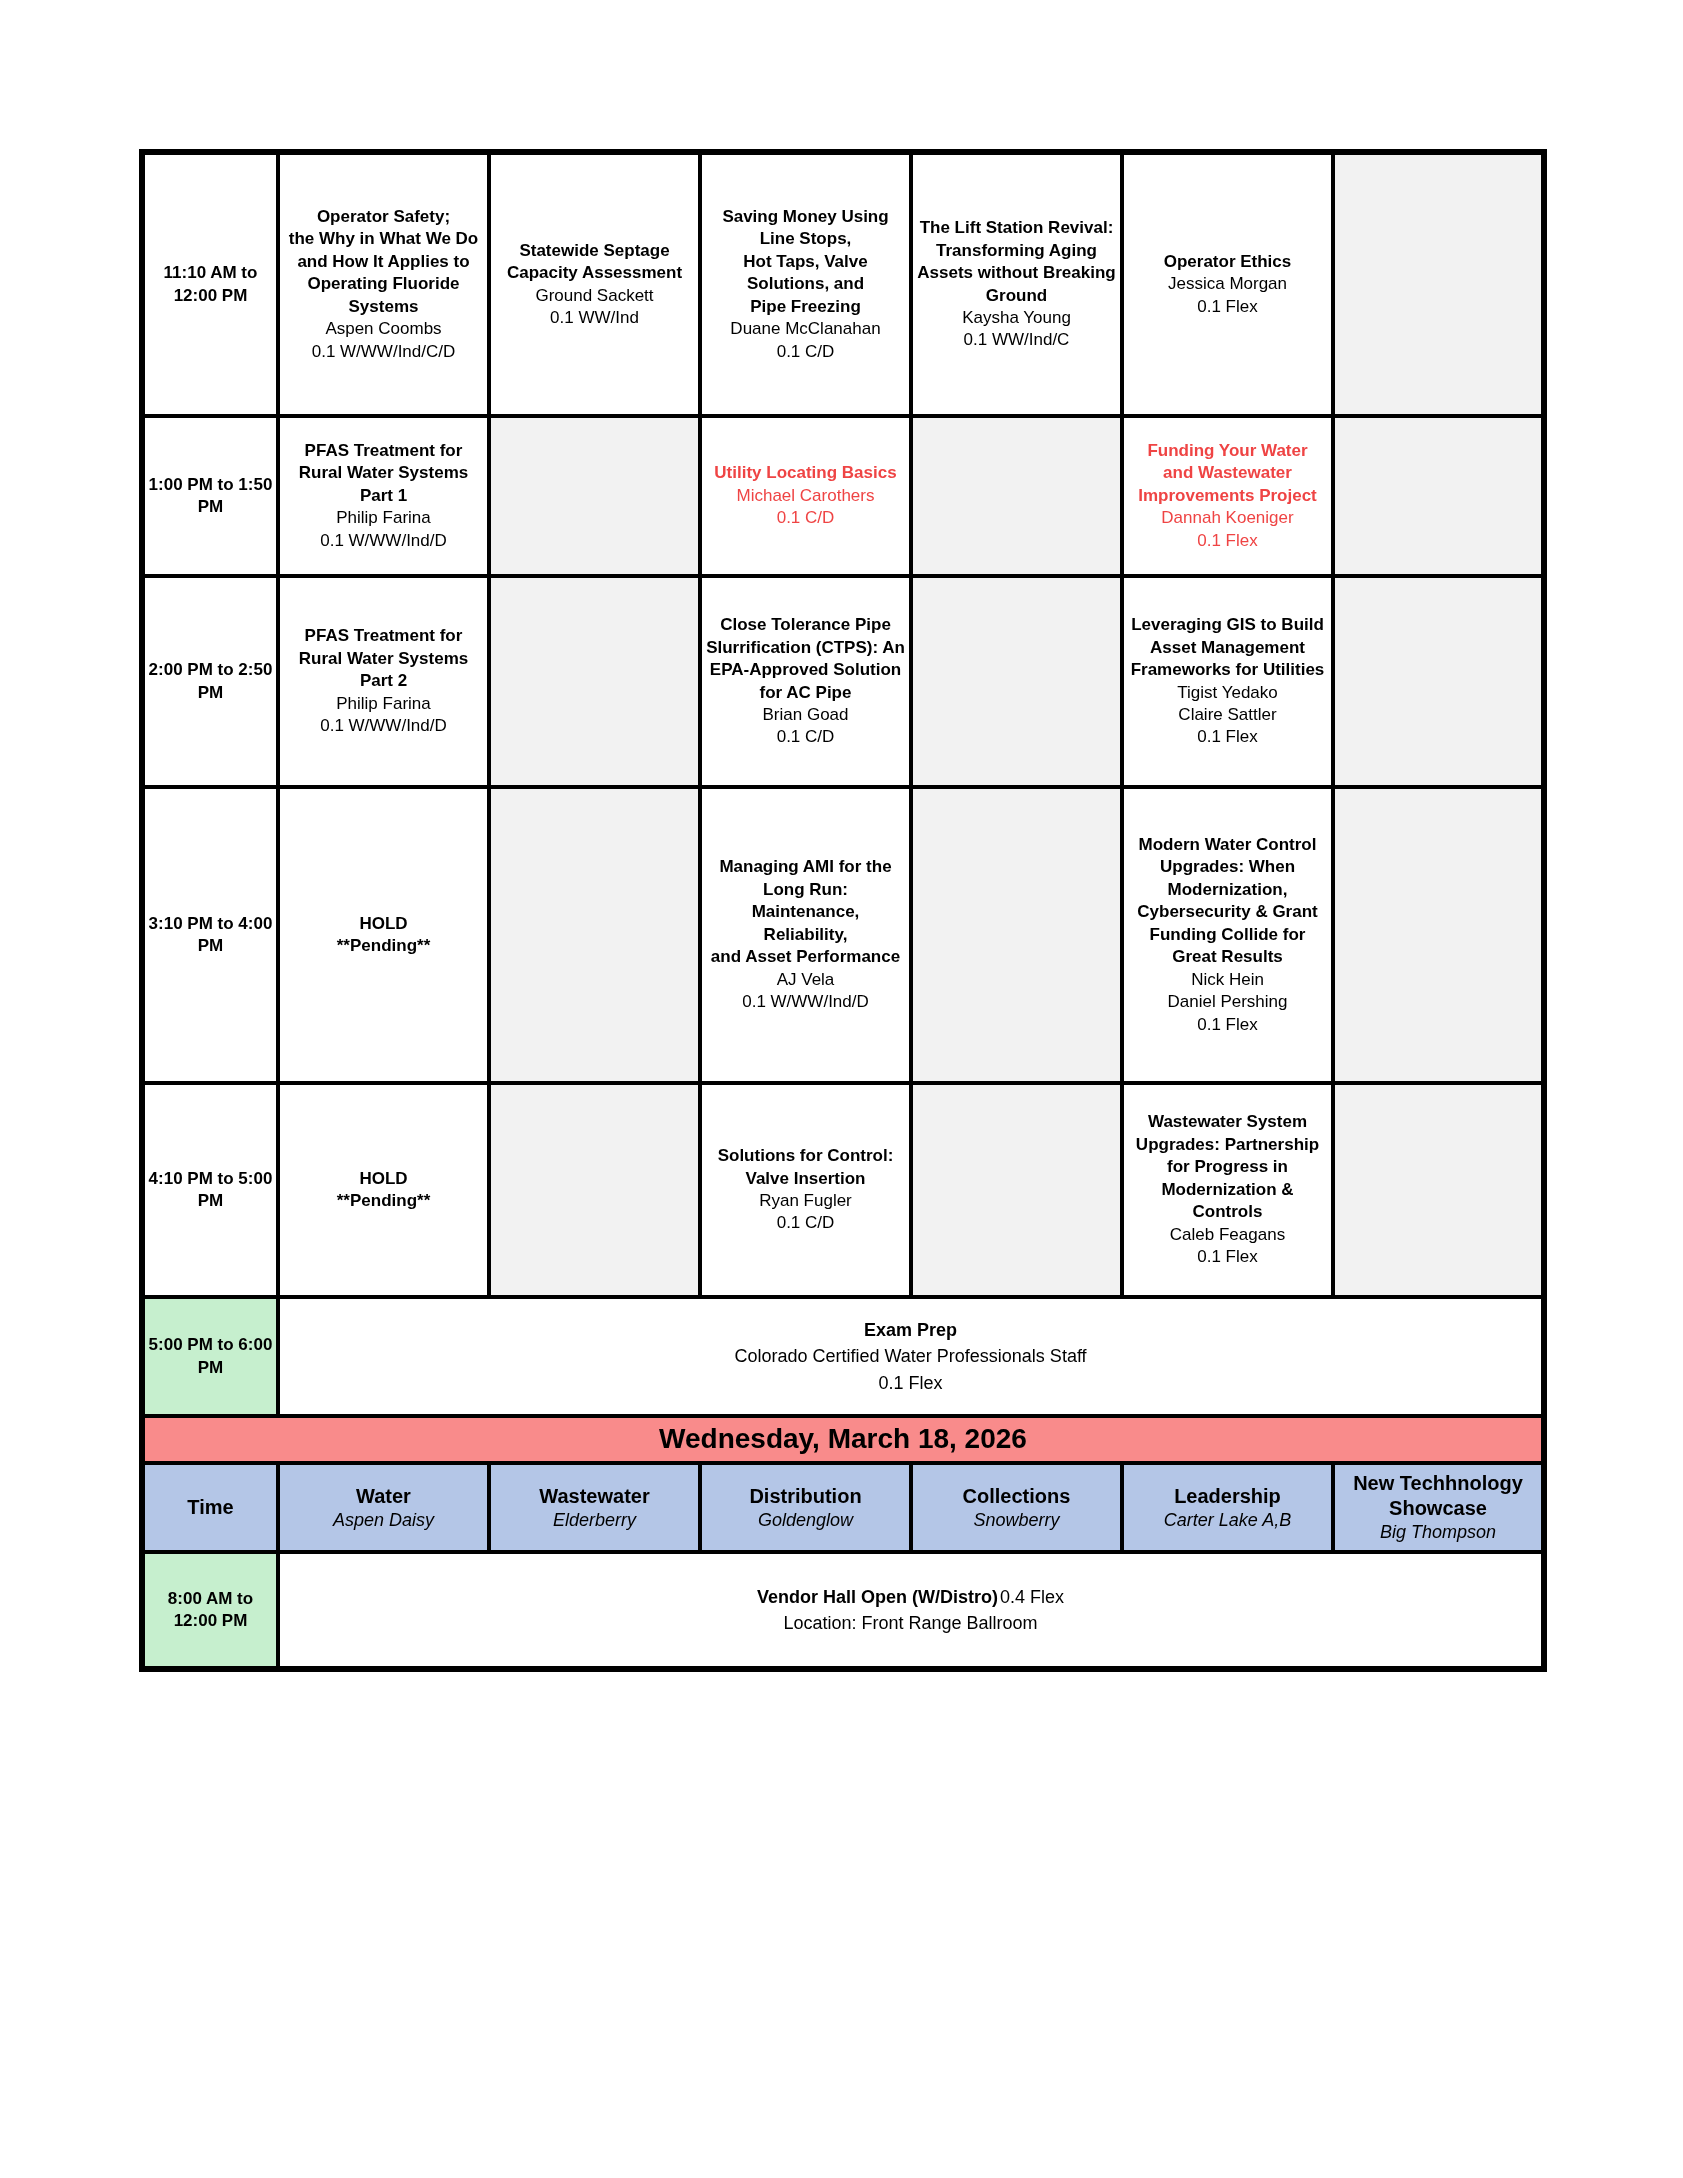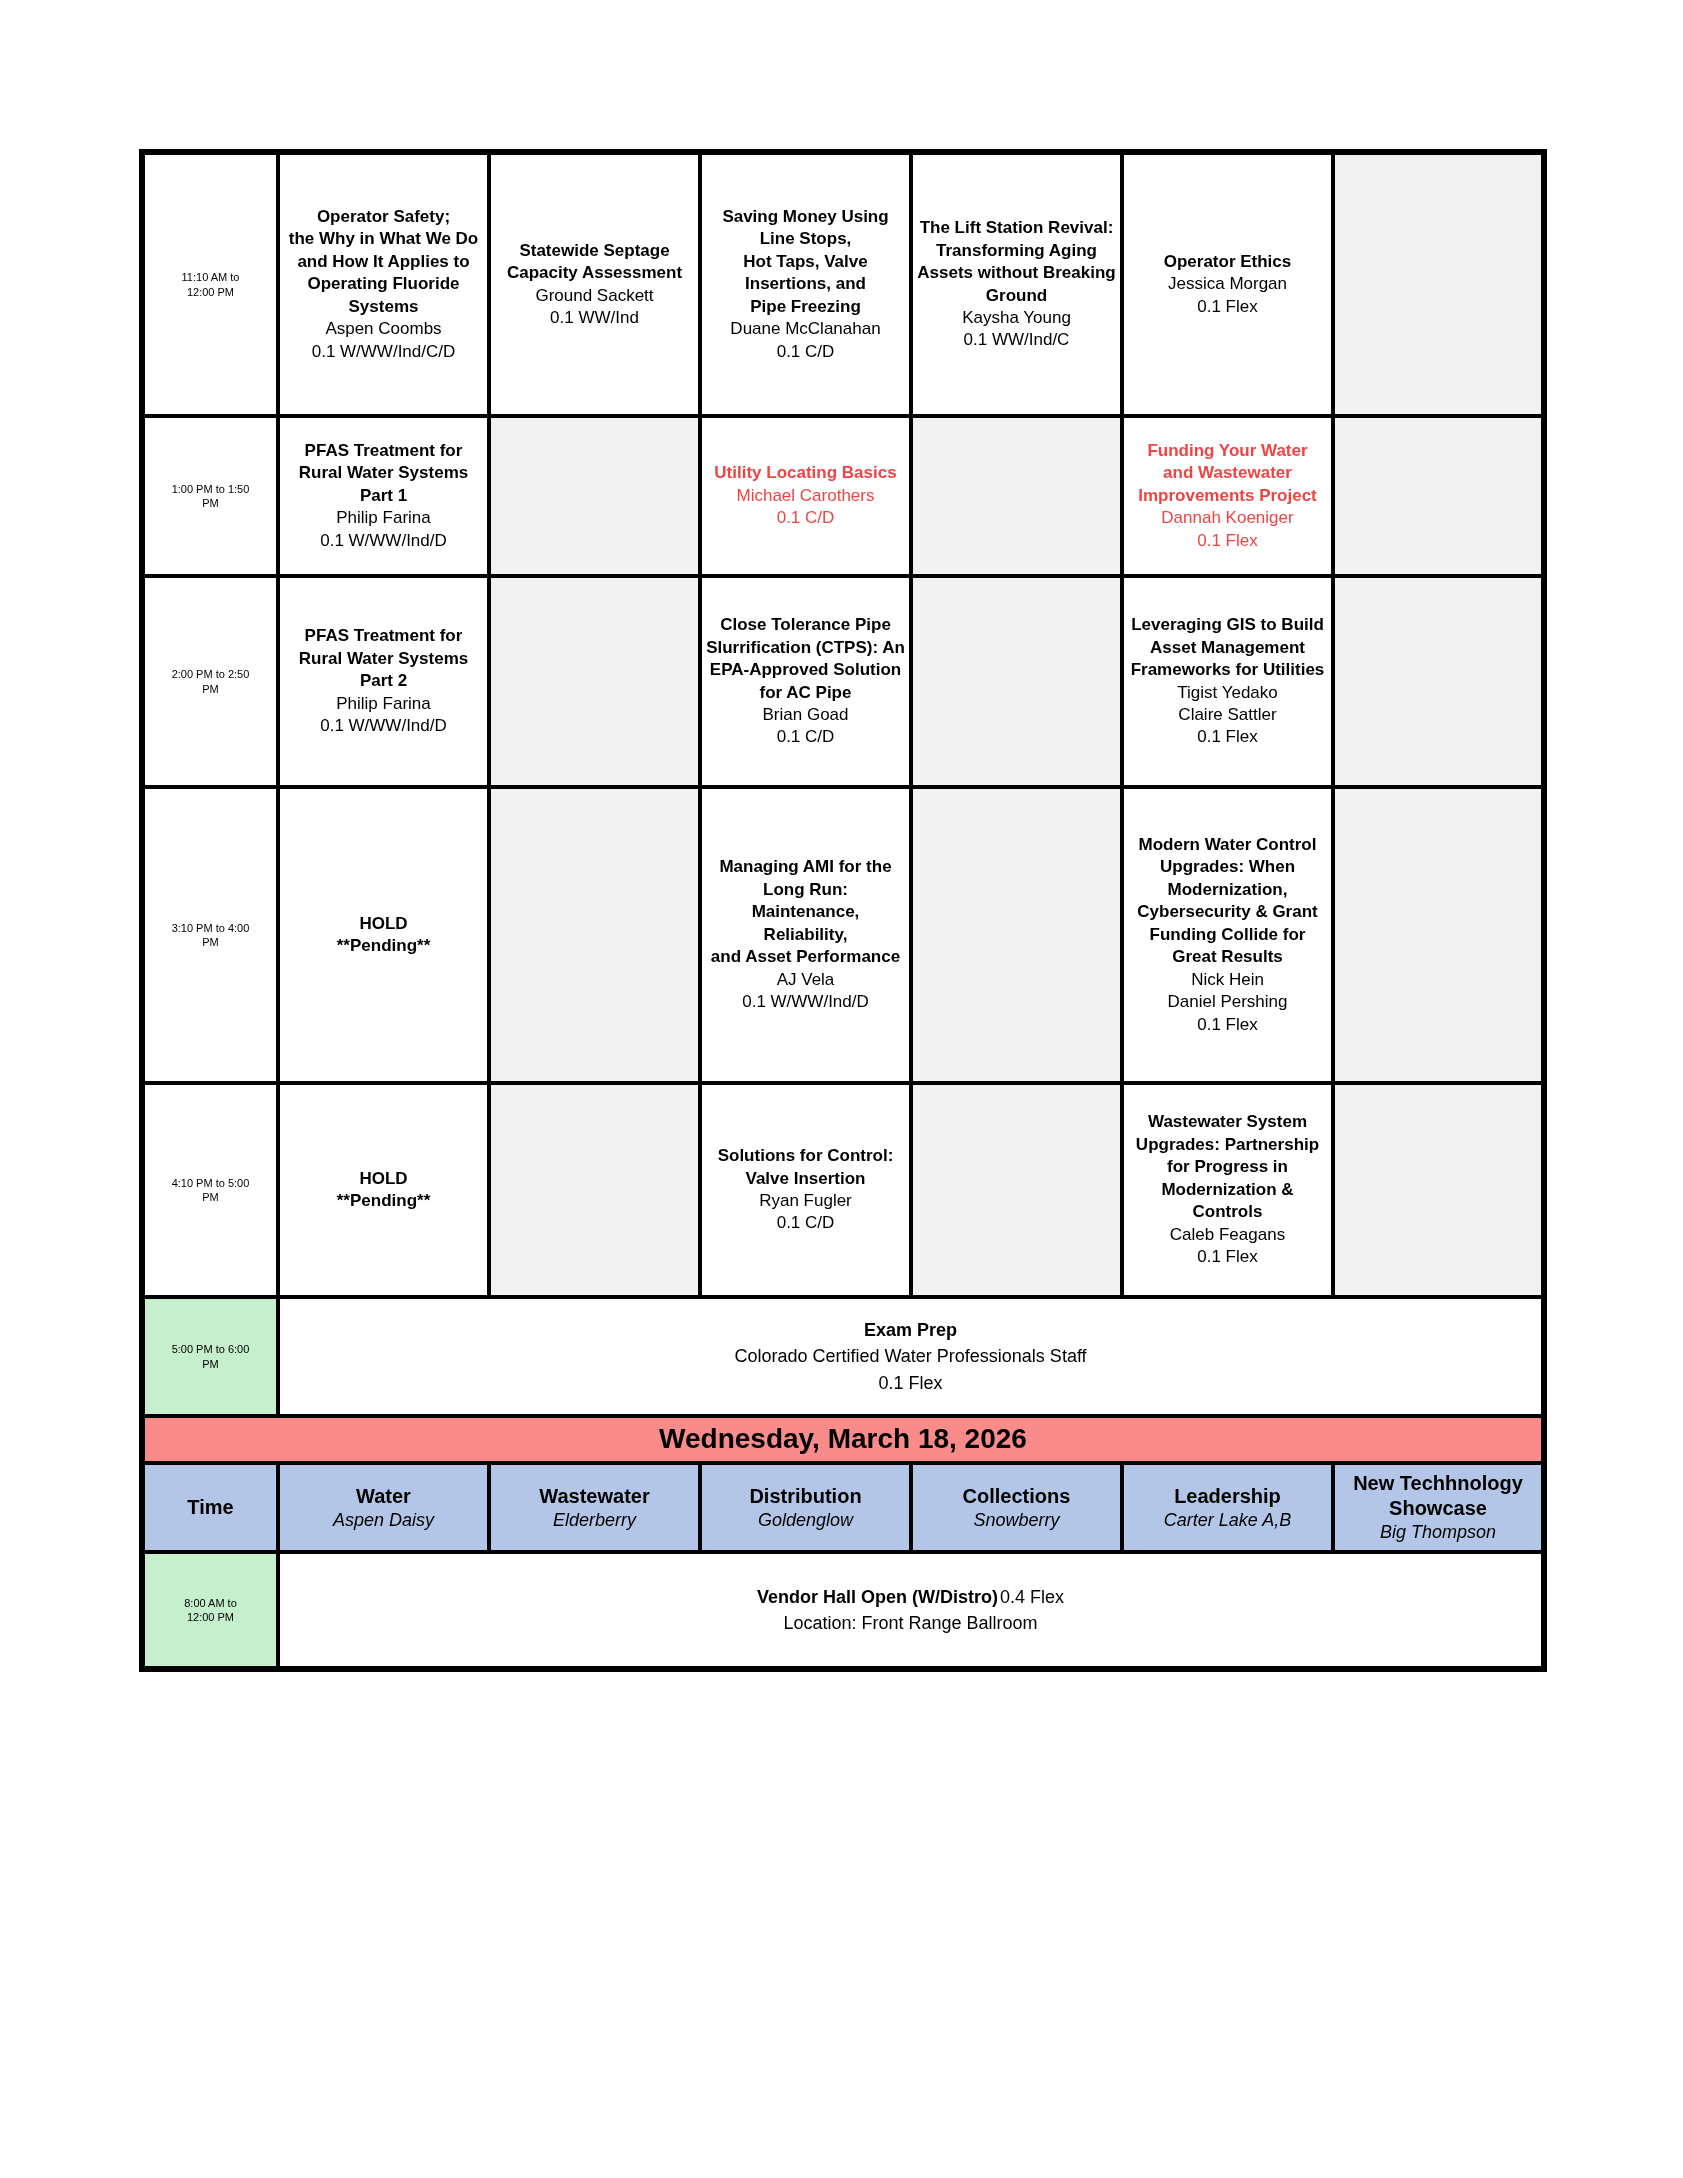--- a/index.html
+++ b/index.html
@@ -11,21 +11,21 @@
   td{border:4px solid #000;text-align:center;vertical-align:middle;
      padding:2px 3px;overflow:hidden;}
   .c-time{width:136px;} .c-track{width:211px;}
   .rA{height:264px}.rB{height:135px}.rC{height:160px}.rD{height:211px}
   .rE{height:296px}.rF{height:214px}.rG{height:119px}.rH{height:47px}
   .rI{height:89px}.rJ{height:117px}
   .gray{background:#F2F2F2;}
   .greenbg{background:#C6EFCE;}
   .pinkbg{background:#F98B8B;}
   .bluebg{background:#B4C6E7;}
-  .time{font-weight:normal;font-size:11px;line-height:1.3;white-space:pre-line;}
+  .time{font-weight:bold;font-size:17px;line-height:1.3;white-space:pre-line;}
   .title{font-weight:bold;font-size:17px;line-height:1.32;white-space:pre-line;}
   .meta{font-size:17px;line-height:1.32;white-space:pre-line;}
   .green-text .title,.green-text .meta{color:#ef4444;}
   .bannerline1{font-weight:bold;font-size:18px;line-height:1.45;}
   .bannerline2{font-size:18px;line-height:1.45;}
   .gapped{margin-left:2px;font-weight:normal;}
   .daytitle{font-weight:bold;font-size:28px;line-height:1.1;}
   .hdr-label{font-weight:bold;font-size:20px;line-height:1.25;white-space:pre-line;}
   .hdr-room{font-style:italic;font-size:18px;line-height:1.25;}
 </style>
@@ -62,21 +62,21 @@
       <td>
         <div class="title">Statewide Septage
 Capacity Assessment</div>
         <div class="meta">Ground Sackett
 0.1 WW/Ind</div>
       </td>
       <td>
         <div class="title">Saving Money Using
 Line Stops,
 Hot Taps, Valve
-Insertions, and
+Solutions, and
 Pipe Freezing</div>
         <div class="meta">Duane McClanahan
 0.1 C/D</div>
       </td>
       <td>
         <div class="title">The Lift Station Revival:
 Transforming Aging
 Assets without Breaking
 Ground</div>
         <div class="meta">Kaysha Young

